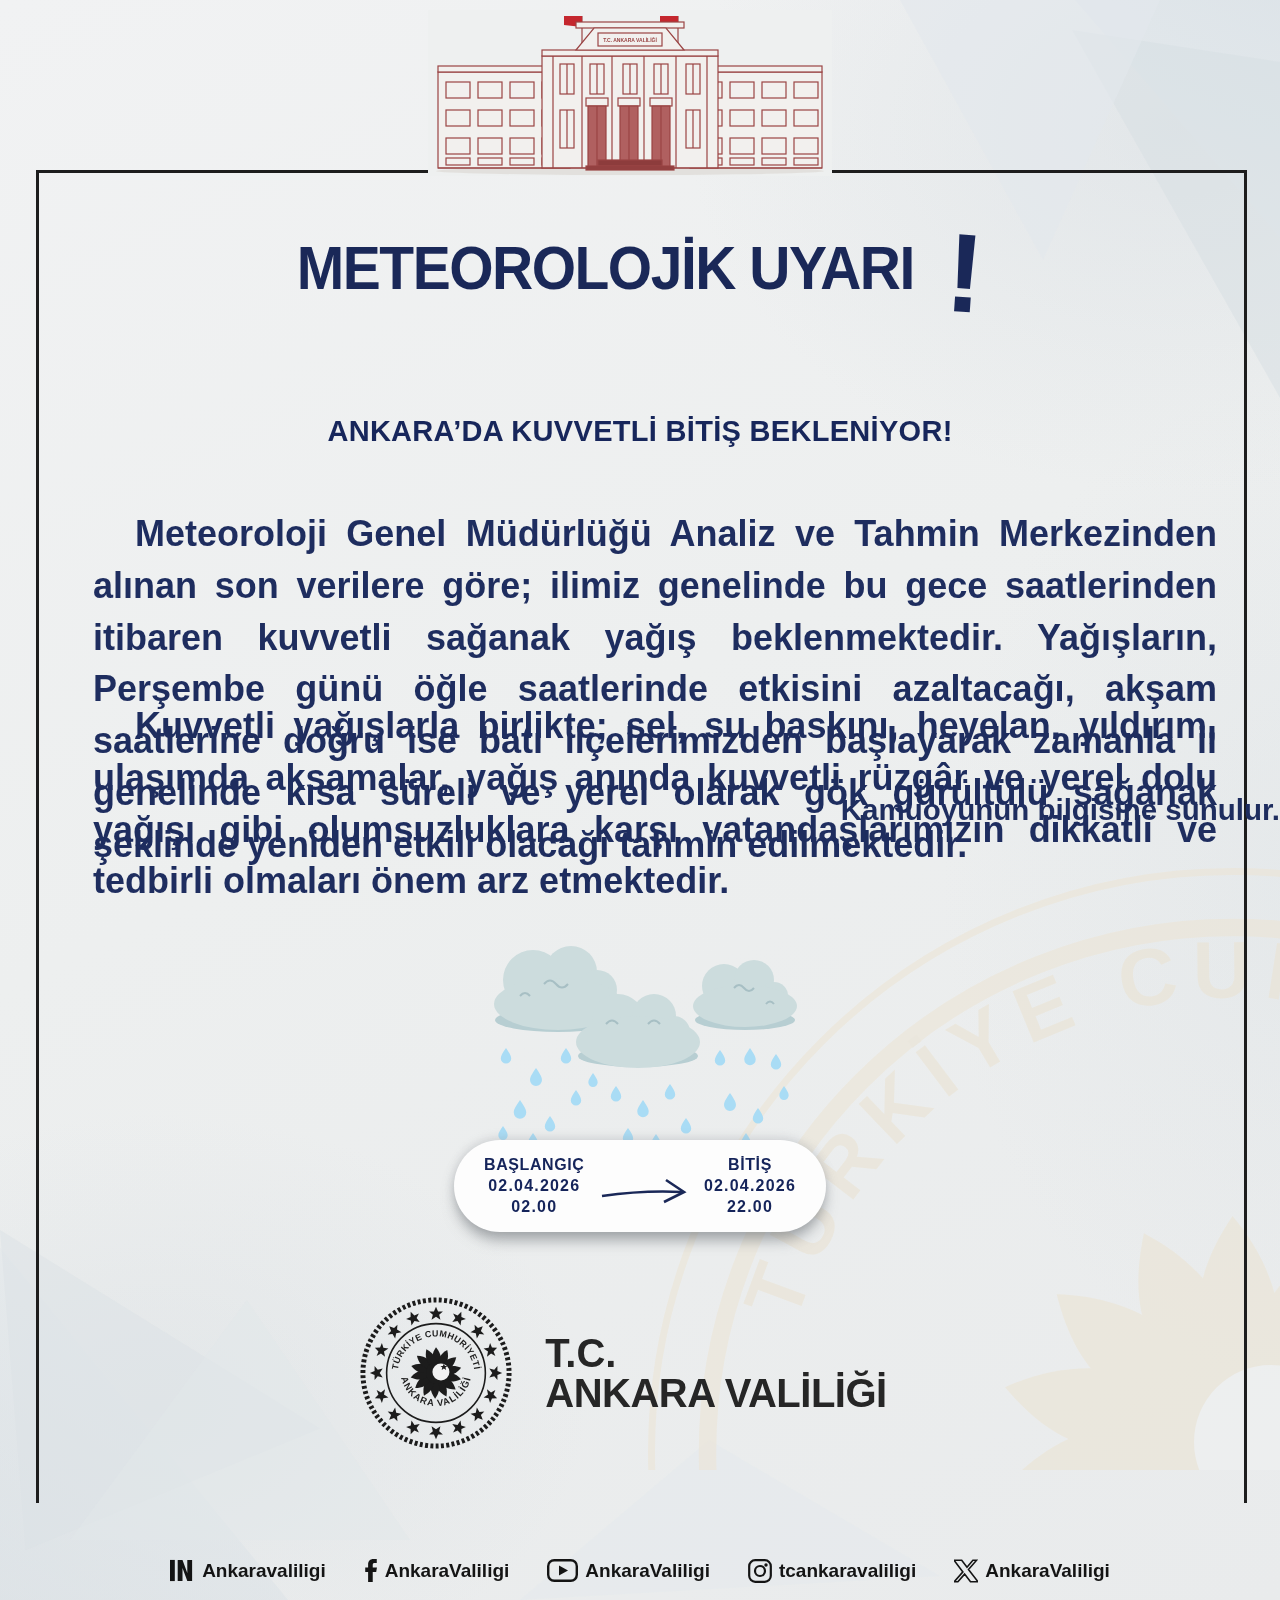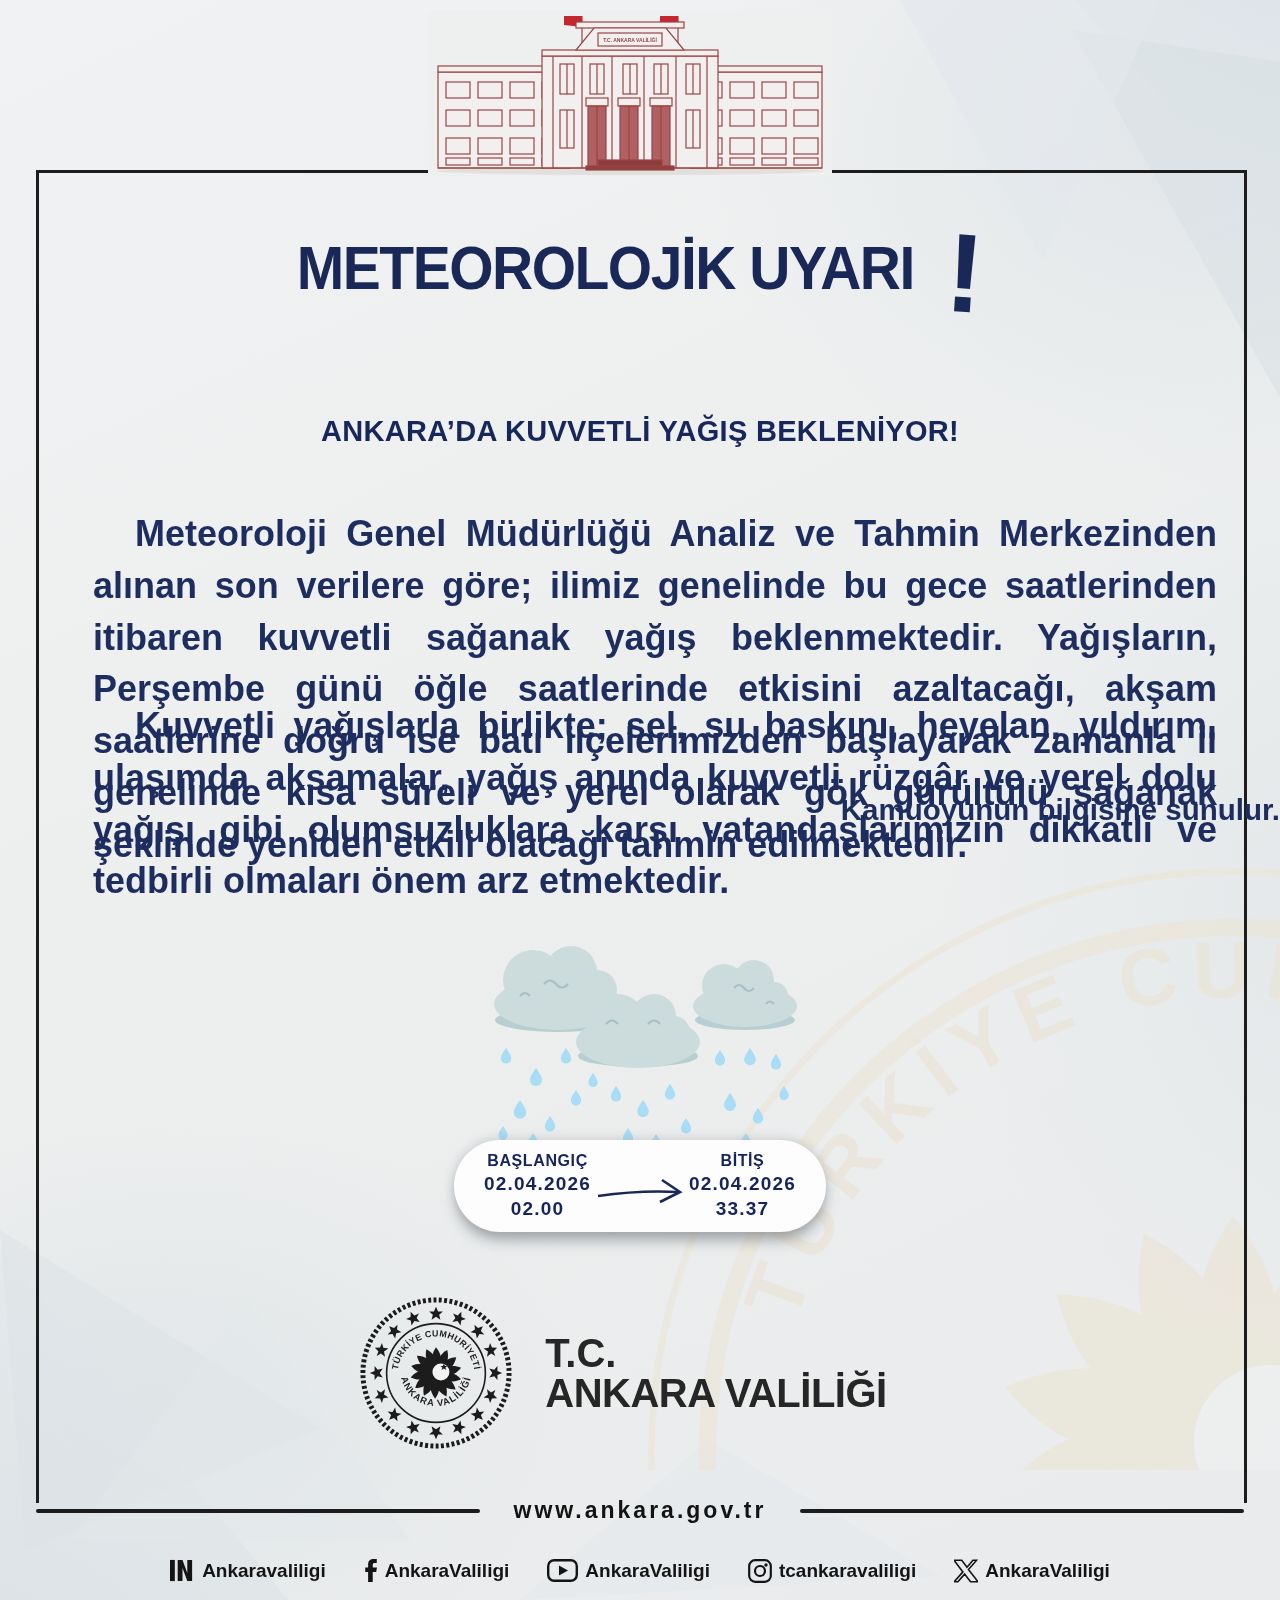--- a/index.html
+++ b/index.html
@@ -48,21 +48,21 @@
   .closing{position:absolute;top:793px;left:0;width:100%;text-align:right;font-size:29.5px;
     font-weight:bold;color:#1e2d5f;}
   .clouds{position:absolute;left:452px;top:928px;width:372px;height:222px;}
   
   .pill{position:absolute;left:50%;top:1140px;transform:translateX(-50%);width:372px;height:92px;
     background:#fdfdfd;border-radius:46px;display:flex;align-items:center;justify-content:space-between;
     padding:12px 30px;box-sizing:border-box;
     box-shadow:0 10px 14px -2px rgba(100,106,112,.55), 0 -3px 9px rgba(150,156,162,.28);}
   .pill-col{display:flex;flex-direction:column;align-items:center;gap:3px;}
   .pill-label{font-size:16px;font-weight:bold;color:#15245a;letter-spacing:.6px;}
-  .pill-date{font-size:19px;font-weight:bold;color:#15245a;letter-spacing:1.2px;line-height:1.15;}
+  .pill-date{font-size:16px;font-weight:bold;color:#15245a;letter-spacing:1.2px;line-height:1.15;}
   .pill-arrow{margin-top:10px;}
   
   .authority{position:absolute;top:1294px;left:0;width:100%;display:flex;justify-content:center;
     align-items:center;gap:30px;transform:translateX(-18px);}
   .org{display:flex;flex-direction:column;}
   .org-prefix{font-size:40px;font-weight:bold;color:#262626;line-height:1;}
   .org-name{font-size:40px;font-weight:bold;color:#262626;letter-spacing:-.5px;line-height:1;}
   
   .site-row{position:absolute;left:36px;right:36px;top:1497px;display:flex;align-items:center;gap:34px;}
   .rule{flex:1;height:4px;background:#1c1c1c;border-radius:2px;}
@@ -225,21 +225,21 @@
         </g>
         <text x="202" y="32" text-anchor="middle" font-size="5" font-weight="bold" fill="#9a4444">T.C. ANKARA VALİLİĞİ</text>
       </svg>
     </div>
 
     <div class="title-row">
       <div class="title">METEOROLOJİK UYARI</div>
       <div class="exclaim">!</div>
     </div>
 
-    <div class="headline">ANKARA’DA KUVVETLİ YAĞIŞ BEKLENİYOR!</div>
+    <div class="headline">ANKARA’DA KUVVETLİ BİTİŞ BEKLENİYOR!</div>
     <p class="body-text p1">Meteoroloji Genel Müdürlüğü Analiz ve Tahmin Merkezinden alınan son verilere göre; ilimiz genelinde bu gece saatlerinden itibaren kuvvetli sağanak yağış beklenmektedir. Yağışların, Perşembe günü öğle saatlerinde etkisini azaltacağı, akşam saatlerine doğru ise batı ilçelerimizden başlayarak zamanla il genelinde kısa süreli ve yerel olarak gök gürültülü sağanak şeklinde yeniden etkili olacağı tahmin edilmektedir.</p>
     <p class="body-text p2">Kuvvetli yağışlarla birlikte; sel, su baskını, heyelan, yıldırım, ulaşımda aksamalar, yağış anında kuvvetli rüzgâr ve yerel dolu yağışı gibi olumsuzluklara karşı vatandaşlarımızın dikkatli ve tedbirli olmaları önem arz etmektedir.</p>
     <div class="closing">Kamuoyunun bilgisine sunulur.</div>
 
     <svg class="clouds" viewBox="0 0 360 222">
       <defs>
         <path id="drop" d="M0,0 C3,4.5 5.2,7.5 5.2,10.4 A5.2,5.2 0 1 1 -5.2,10.4 C-5.2,7.5 -3,4.5 0,0 Z"></path>
       </defs>
 
       <ellipse cx="100" cy="92" rx="63" ry="12" fill="#b7ced2"></ellipse>
@@ -298,21 +298,21 @@
         <div class="pill-date">02.04.2026</div>
         <div class="pill-date">02.00</div>
       </div>
       <svg class="pill-arrow" width="92" height="30" viewBox="0 0 92 30">
         <path d="M4,20 Q46,14 84,16" fill="none" stroke="#1a2858" stroke-width="2.6"></path>
         <path d="M68,4 L86,16 L66,26" fill="none" stroke="#1a2858" stroke-width="2.6"></path>
       </svg>
       <div class="pill-col">
         <div class="pill-label">BİTİŞ</div>
         <div class="pill-date">02.04.2026</div>
-        <div class="pill-date">33.37</div>
+        <div class="pill-date">22.00</div>
       </div>
     </div>
 
     <div class="authority">
       <svg width="158" height="158" viewBox="0 0 160 160">
         <defs>
           <path id="seal-top" d="M 41,82 A 39,39 0 0 1 119,82"></path>
           <path id="seal-bot" d="M 45,86 A 36,36 0 0 0 115,86"></path>
         </defs>
         <circle cx="80" cy="80" r="74" fill="none" stroke="#1c1c1c" stroke-width="5" stroke-dasharray="3 2.4"></circle>
@@ -360,25 +360,20 @@
         <circle cx="81" cy="80" r="11" fill="#1c1c1c"></circle>
         <circle cx="85" cy="79" r="8.6" fill="#f2f2f2"></circle>
         <use href="#star" transform="translate(88,74) scale(.5)" fill="#1c1c1c"></use>
       </svg>
       <div class="org">
         <div class="org-prefix">T.C.</div>
         <div class="org-name">ANKARA VALİLİĞİ</div>
       </div>
     </div>
 
-    <div class="site-row">
-      <div class="rule"></div>
-      <div class="website">www.ankara.gov.tr</div>
-      <div class="rule"></div>
-    </div>
 
     <div class="social-row">
       <div class="social-item">
         <svg width="25" height="25" viewBox="0 0 26 26">
           <rect x="0" y="2" width="5" height="22" fill="#141414"></rect>
           <polygon points="8,2 13,2 18,15.5 18,2 23,2 23,24 18,24 13,10.5 13,24 8,24" fill="#141414"></polygon>
         </svg>
         <span class="handle">Ankaravaliligi</span>
       </div>
       <div class="social-item">

